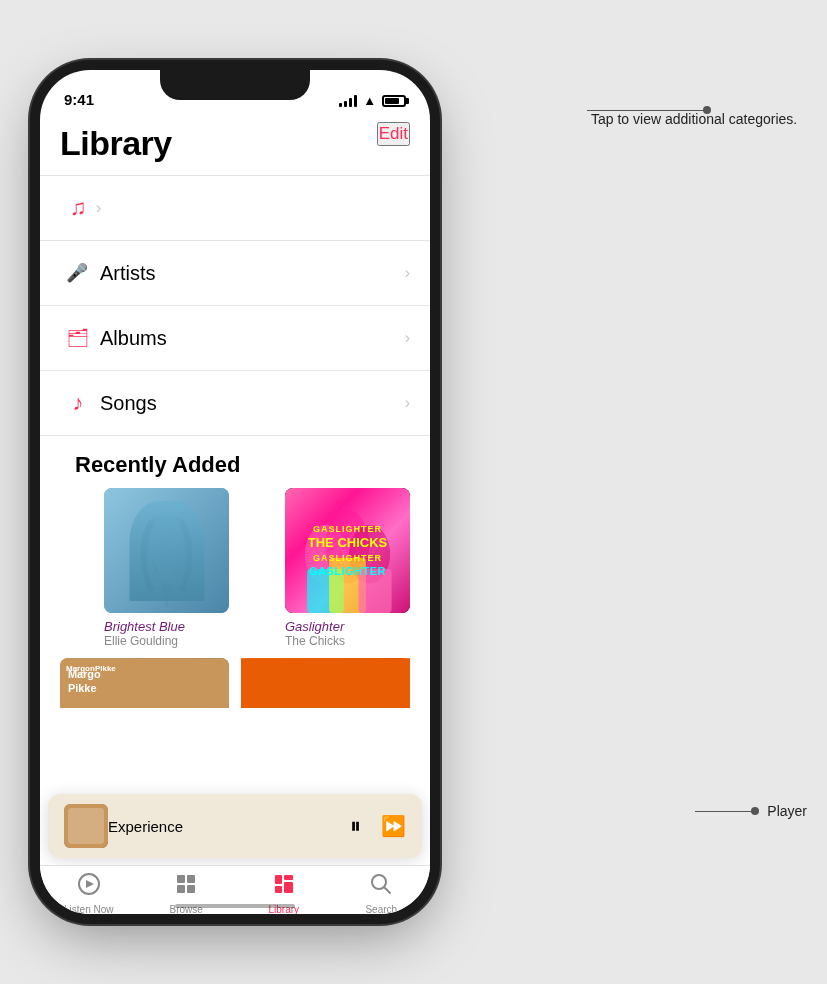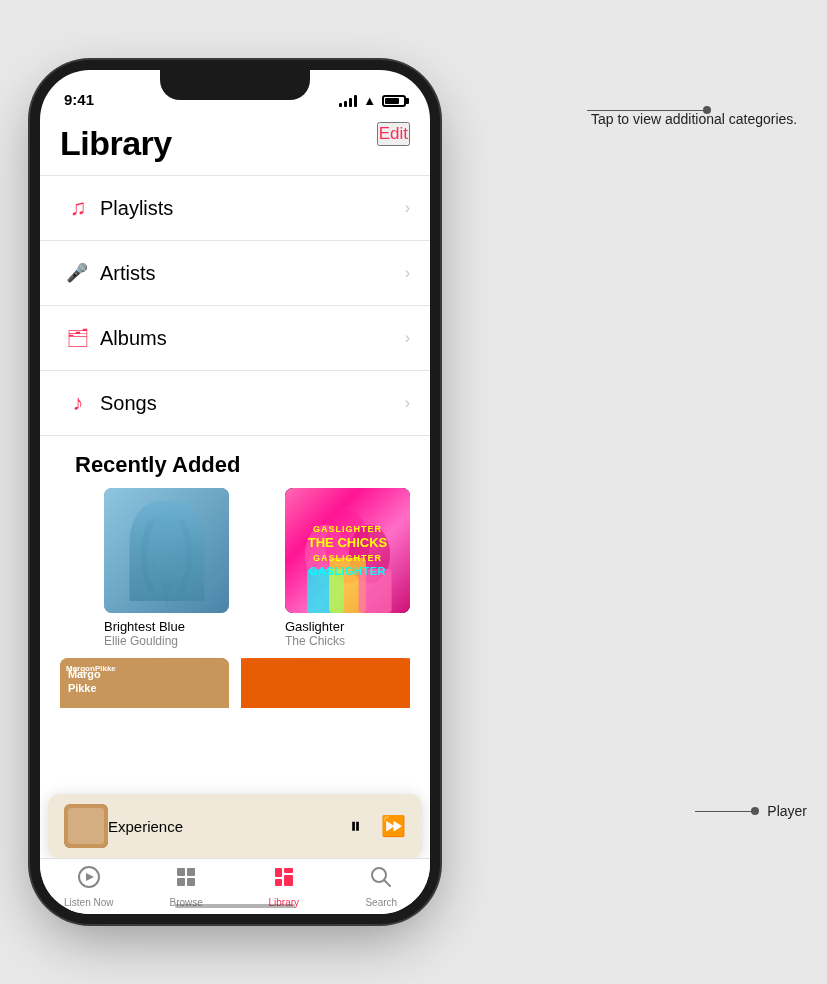--- a/index.html
+++ b/index.html
@@ -304,25 +304,26 @@
     .gaslighter-sub {
       font-size: 11px;
       font-weight: 700;
       color: #00ffff;
       letter-spacing: 0.5px;
     }
 
     .album-name {
       font-size: 13px;
       font-weight: 500;
-      color: #000000;
+      color: #701a75;
       margin-top: 6px;
       white-space: nowrap;
       overflow: hidden;
       text-overflow: ellipsis;
+      font-style: italic;
     }
     .album-artist {
       font-size: 12px;
       color: #888;
       white-space: nowrap;
       overflow: hidden;
       text-overflow: ellipsis;
     }
 
     
@@ -419,21 +420,21 @@
       color: #000;
       cursor: pointer;
     }
 
     
     .tab-bar {
       position: absolute;
       bottom: 0;
       left: 0;
       right: 0;
-      height: 56px;
+      height: 49px;
       background: rgba(255,255,255,0.95);
       border-top: 1px solid #e0e0e0;
       display: flex;
       align-items: flex-start;
       padding-top: 6px;
     }
     .tab-item {
       flex: 1;
       display: flex;
       flex-direction: column;
@@ -497,21 +498,20 @@
 
     <div class="phone-content">
 
       <button class="edit-btn">Edit</button>
 
       <div class="library-title">Library</div>
 
       <div class="menu-list">
         <div class="menu-item">
           <div class="menu-icon">♫</div>
-          <span class="menu-label">Playlists</span>
           <span class="menu-chevron">›</span>
         </div>
         <div class="menu-item">
           <div class="menu-icon" style="font-size:18px">🎤</div>
           <span class="menu-label">Artists</span>
           <span class="menu-chevron">›</span>
         </div>
         <div class="menu-item">
           <div class="menu-icon" style="font-size:18px">🗂</div>
           <span class="menu-label">Albums</span>

